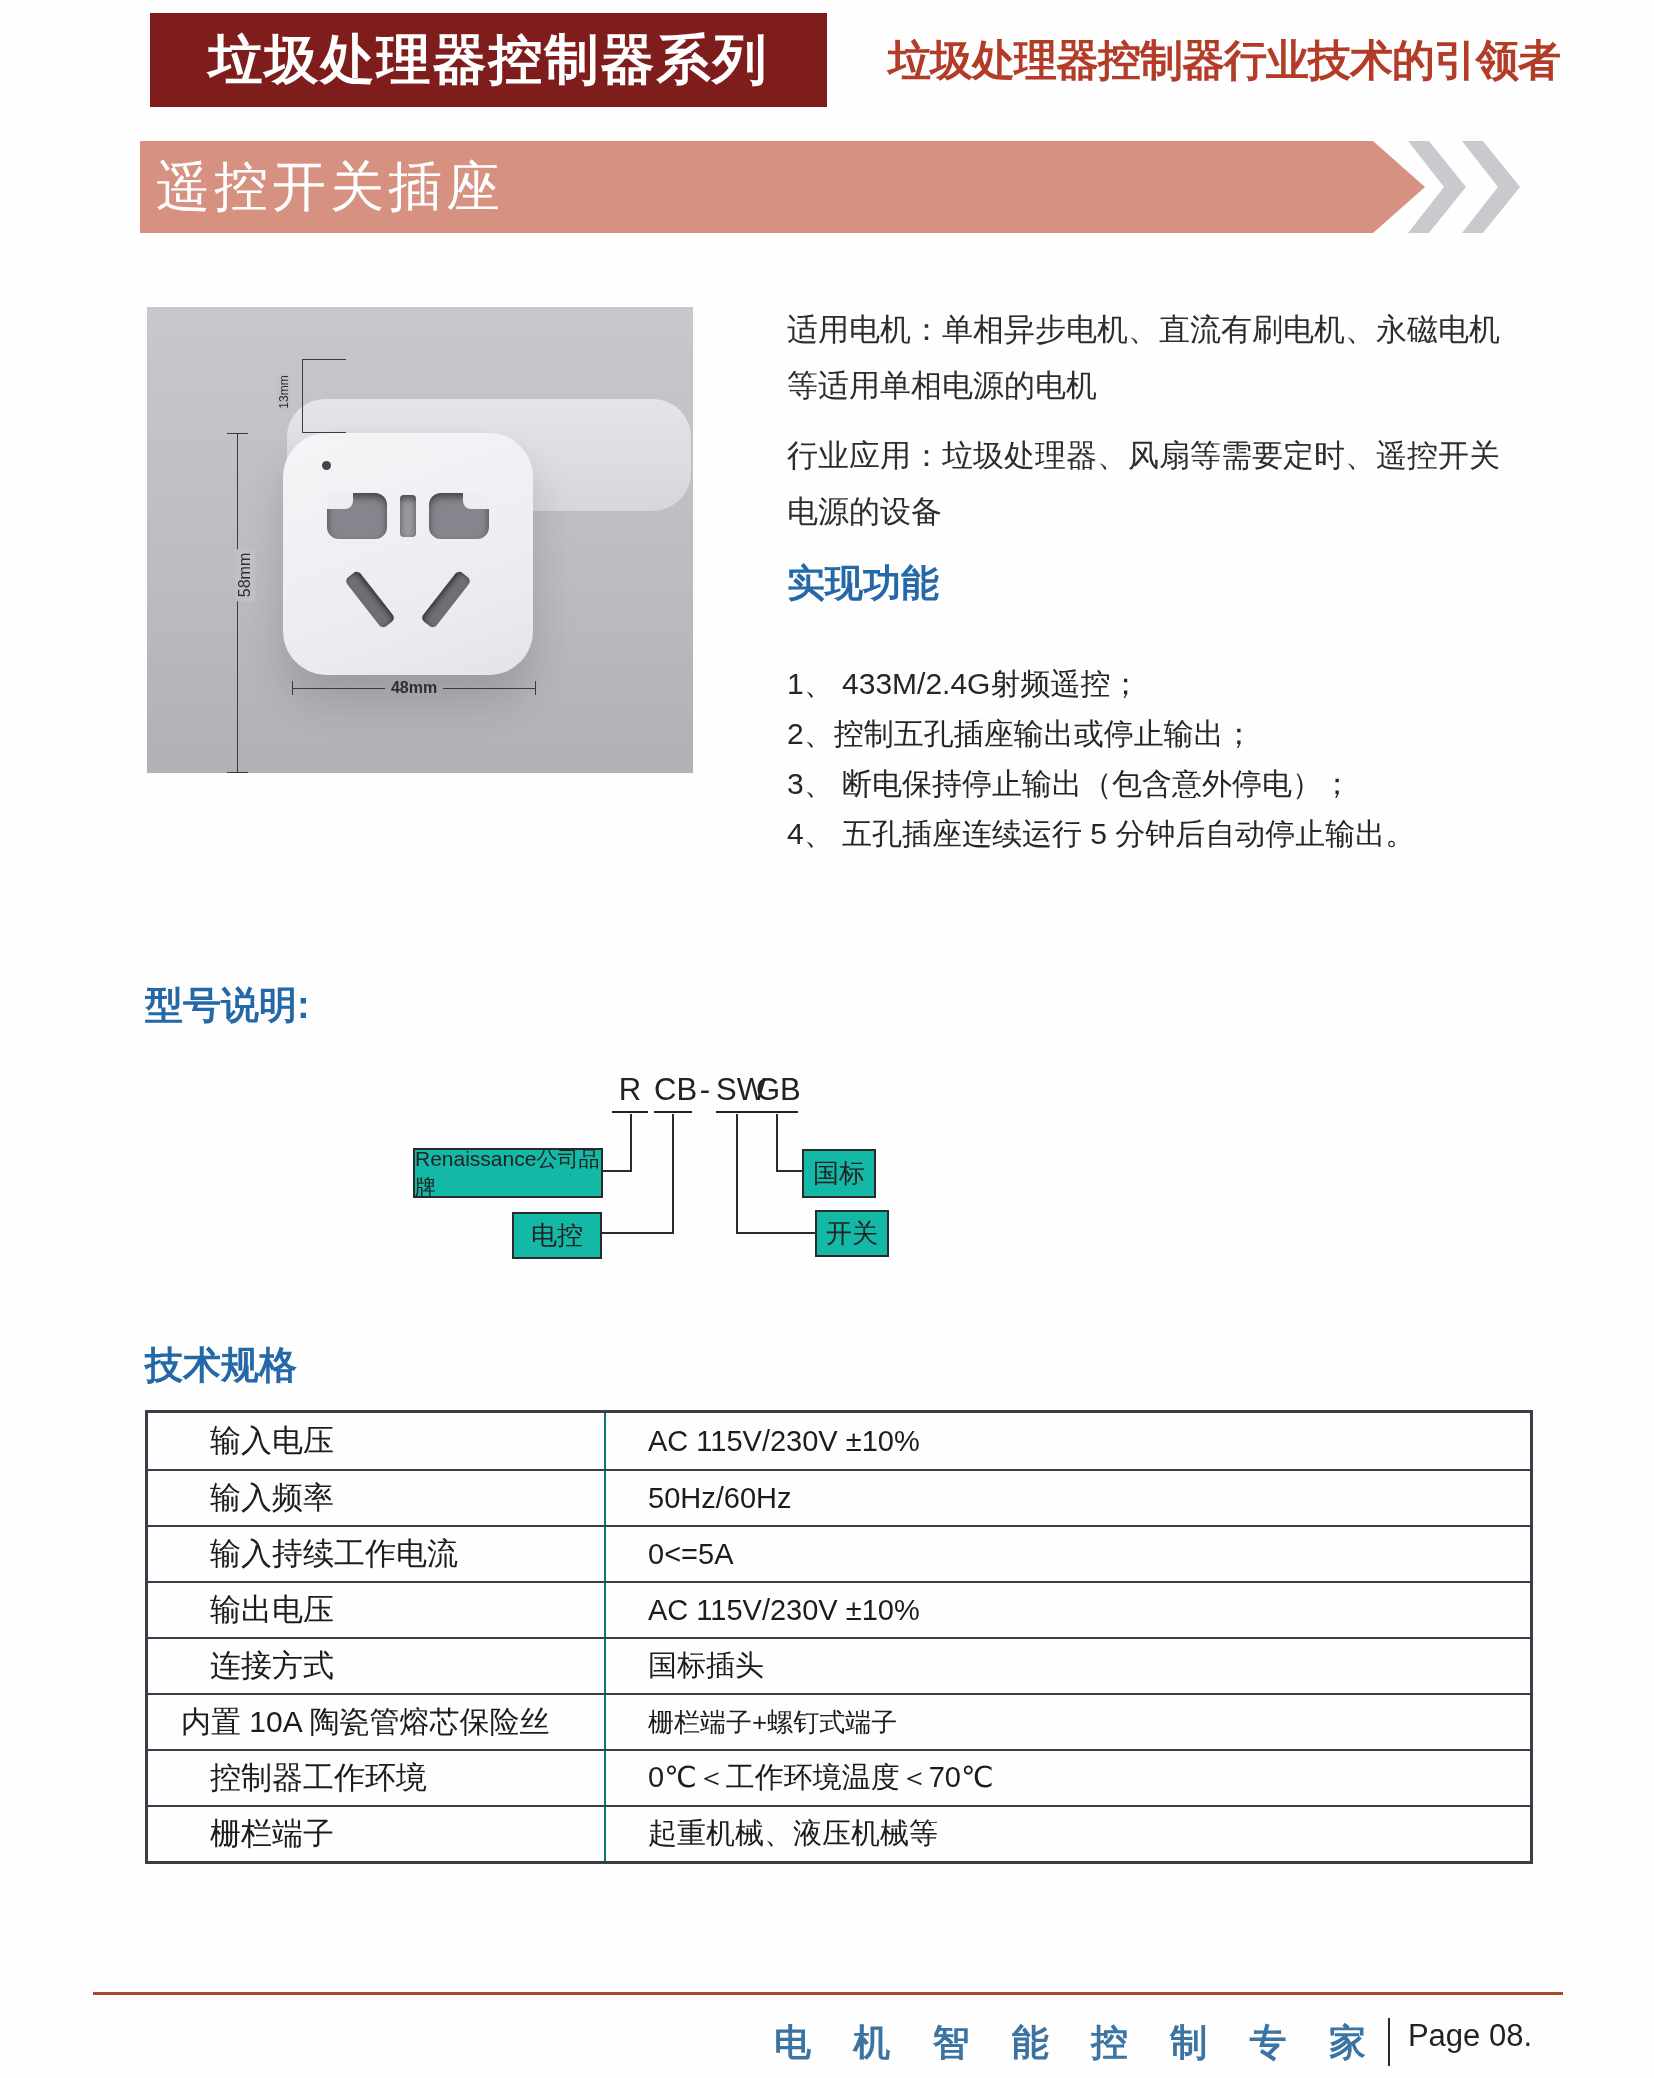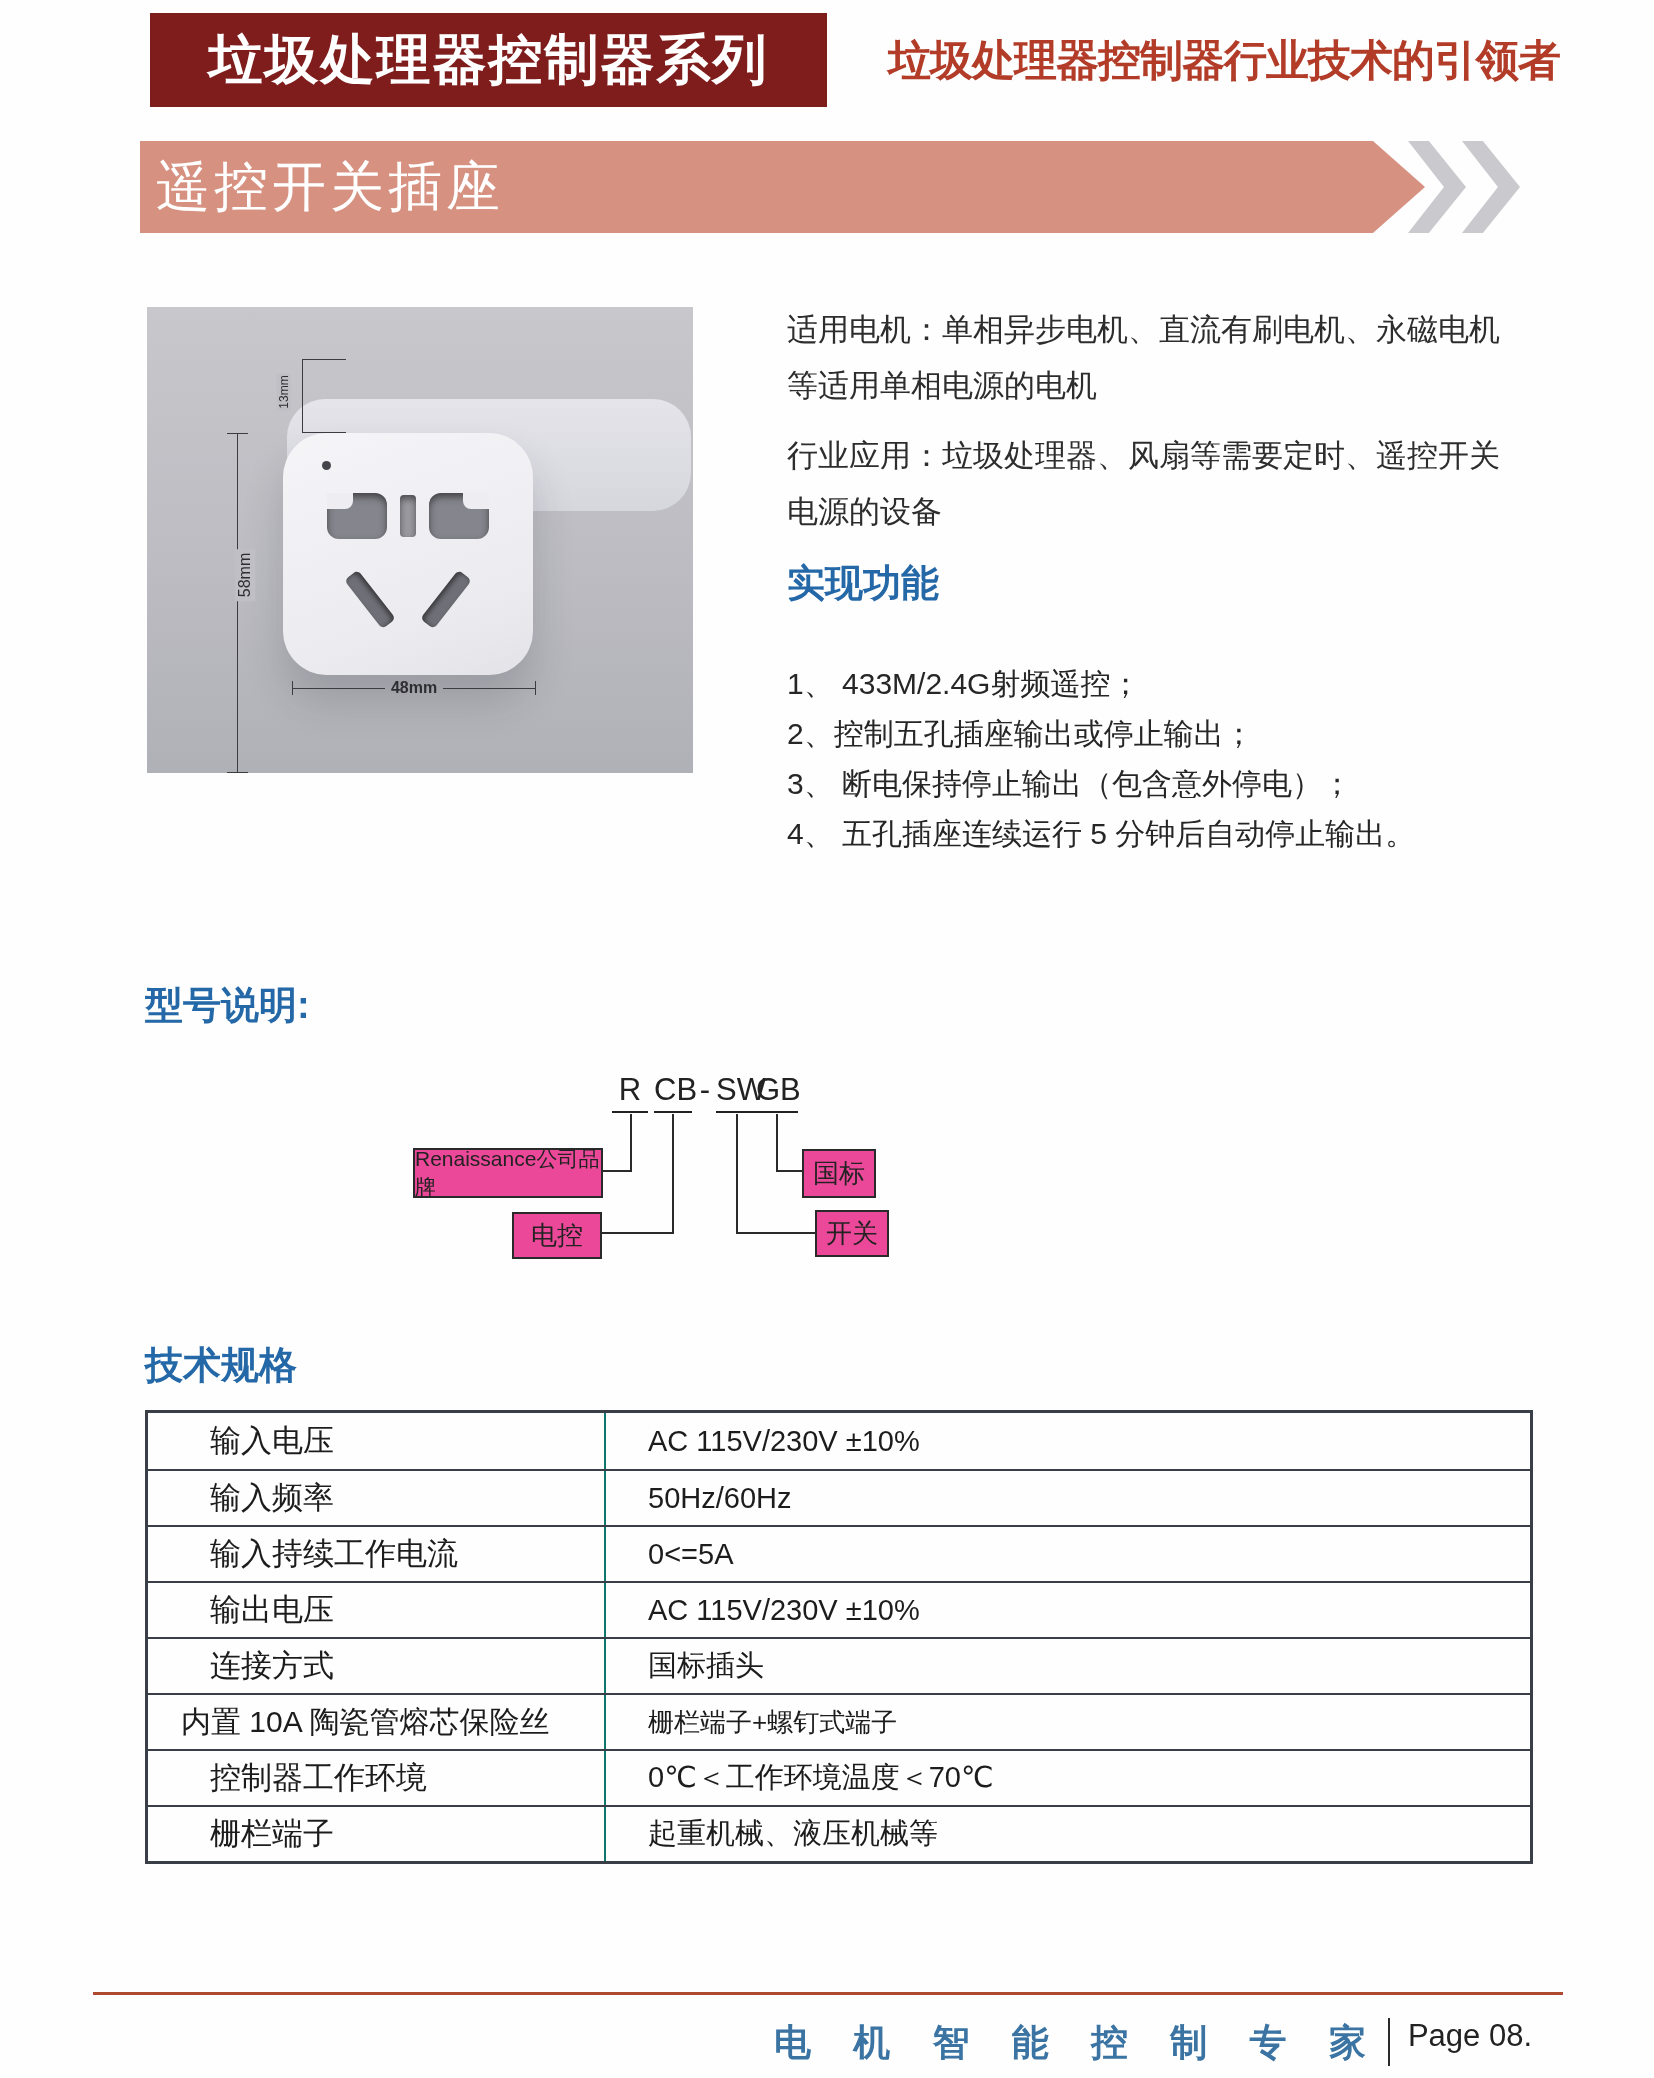--- a/index.html
+++ b/index.html
@@ -60,21 +60,21 @@
   .sec-head{position:absolute;color:#2468a8;font-weight:bold;font-size:38px;}
   .fn-head{left:787px;top:558px;}
   .fn-list{position:absolute;left:787px;top:659px;width:740px;font-size:30px;line-height:50px;color:#262626;}
   .fn-list div{white-space:nowrap;}
 
   
   .model-head{left:145px;top:980px;}
   .code{position:absolute;top:1072px;font-size:31px;color:#222;text-align:center;}
   .code.u{border-bottom:2px solid #222;padding-bottom:3px;}
   .mline{position:absolute;background:#2a2a2a;}
-  .mbox{position:absolute;border:2px solid #2a2a2a;background:#ec4899;display:flex;
+  .mbox{position:absolute;border:2px solid #2a2a2a;background:#14b8a6;display:flex;
     align-items:center;justify-content:center;font-size:26px;color:#222;}
 
   
   .spec-head{left:145px;top:1340px;}
   .spec-table{position:absolute;left:145px;top:1410px;width:1388px;height:454px;
     border:3px solid #3a3e46;box-sizing:border-box;display:grid;grid-template-rows:repeat(8,1fr);}
   .srow{display:flex;border-top:2px solid #3a3e46;}
   .srow:first-child{border-top:none;}
   .scell-l{width:458px;box-sizing:border-box;border-right:2px solid #0f766e;
     display:flex;align-items:center;padding-left:62px;font-size:31px;color:#1c1c1c;white-space:nowrap;}

